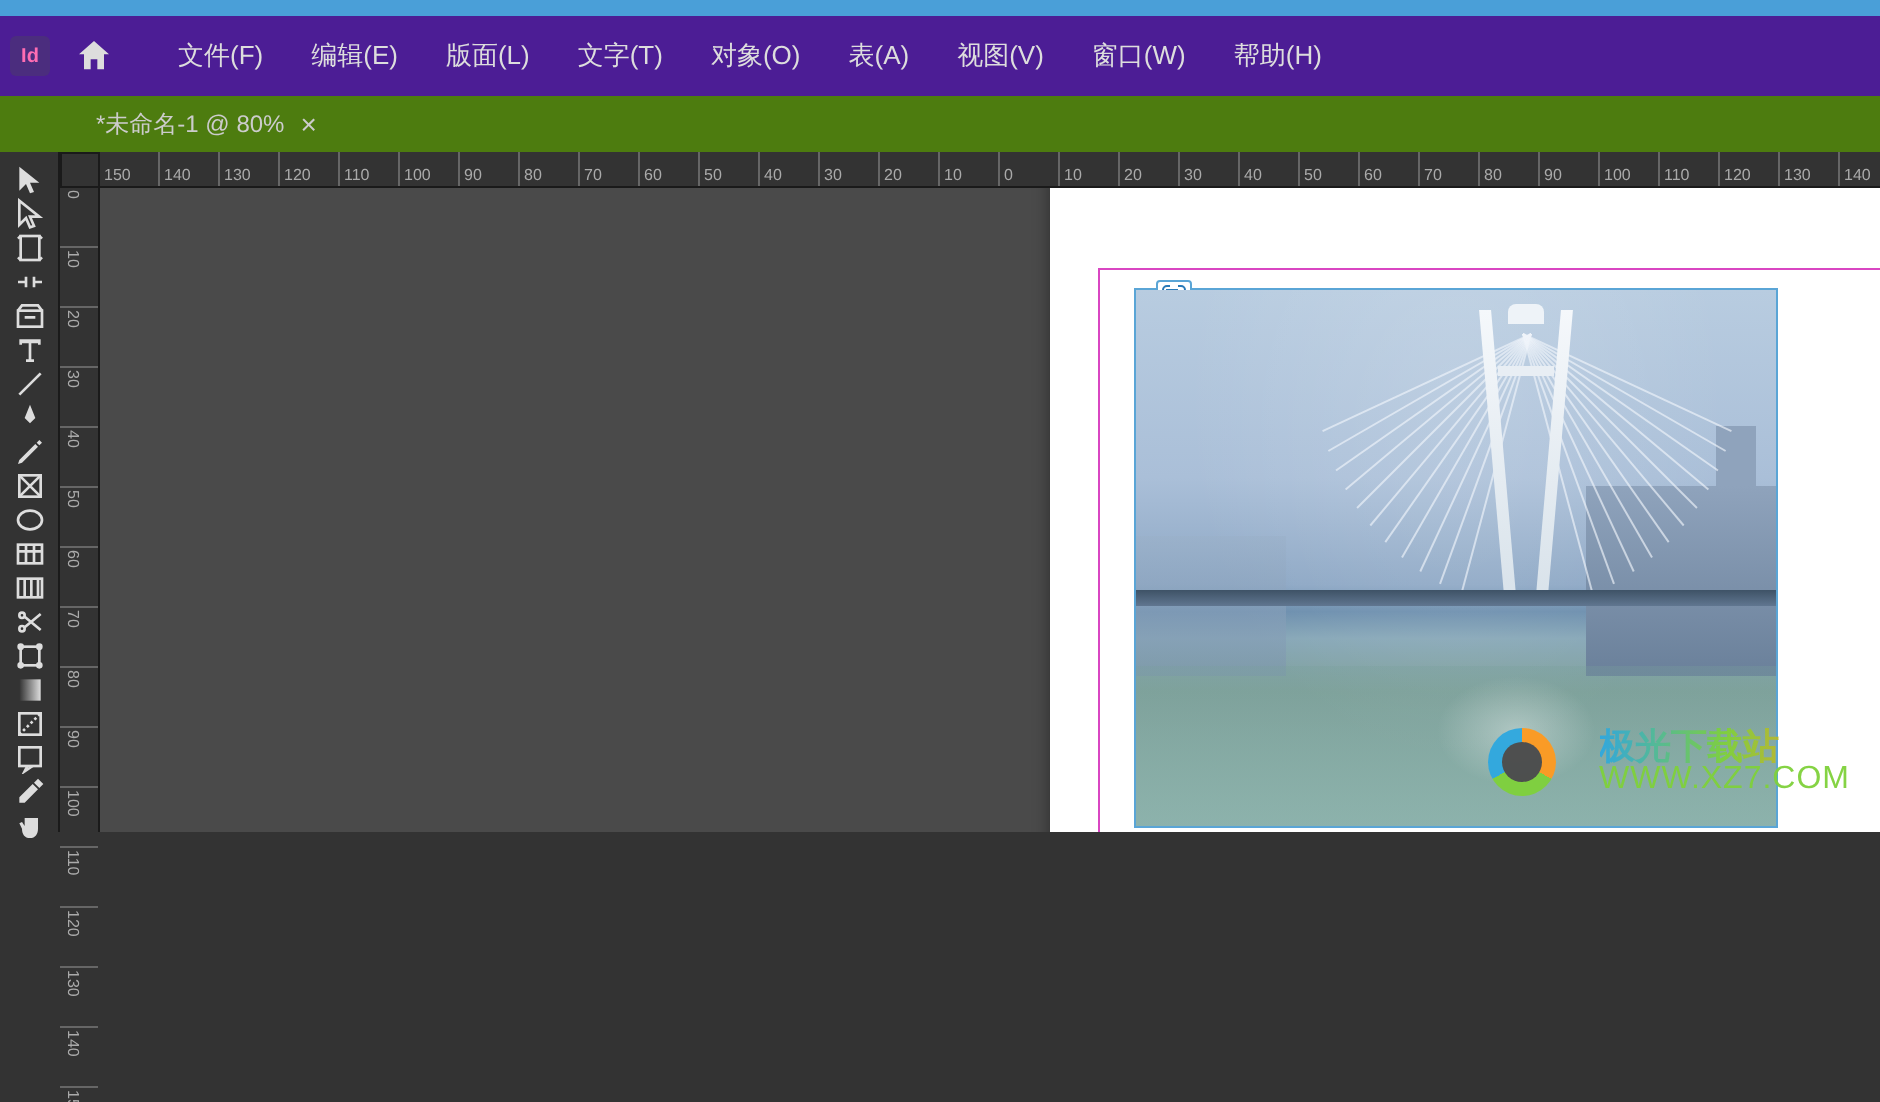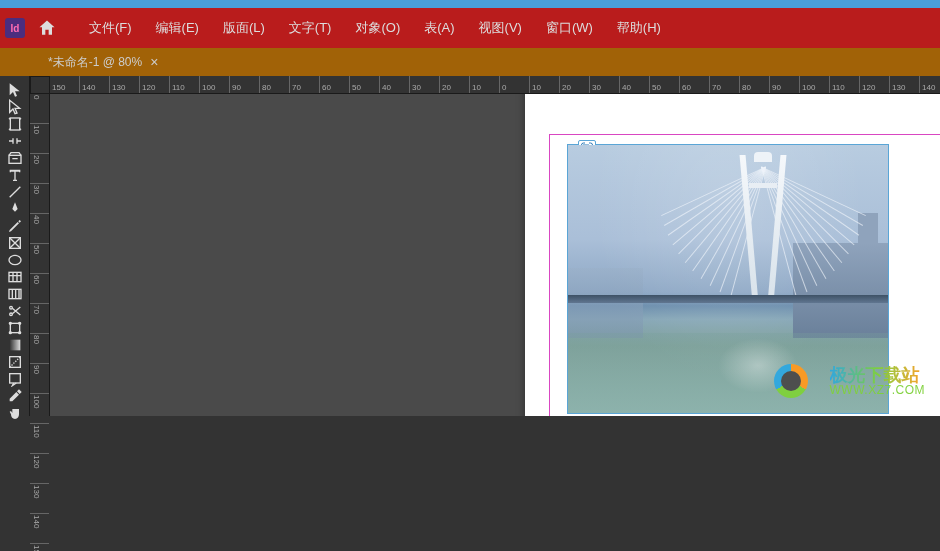--- a/index.html
+++ b/index.html
@@ -1,25 +1,25 @@
 <!DOCTYPE html>
 <html><head>
 <meta charset="utf-8">
 <style>
 * { margin: 0; padding: 0; box-sizing: border-box; font-family: "Microsoft YaHei", sans-serif; }
 body { width: 940px; height: 551px; background: #333333; overflow: hidden; position: relative; }
 
 .titlebar { height: 8px; background: #4a9fd8; }
 
-.menubar { height: 40px; background: #b91c1c; display: flex; align-items: center; padding-left: 5px; }
+.menubar { height: 40px; background: #4c1d95; display: flex; align-items: center; padding-left: 5px; }
 .app-icon { width: 20px; height: 20px; background: #4b2d7e; border-radius: 3px; display: flex; align-items: center; justify-content: center; color: #ff6db3; font-size: 10px; font-weight: bold; margin-right: 12px; }
 .home-icon { width: 20px; height: 20px; margin-right: 20px; cursor: pointer; }
 .menu-item { color: #dddddd; font-size: 13px; padding: 0 12px; cursor: pointer; }
 
-.tabbar { height: 28px; background: #a16207; display: flex; align-items: center; padding-left: 40px; }
+.tabbar { height: 28px; background: #4d7c0f; display: flex; align-items: center; padding-left: 40px; }
 .tab { display: flex; align-items: center; color: #cccccc; font-size: 12px; padding: 0 8px; height: 100%; }
 .tab-close { margin-left: 8px; font-size: 14px; cursor: pointer; }
 
 .workspace { display: flex; height: 340px; position: relative; }
 
 .toolbar { width: 30px; background: #333333; display: flex; flex-direction: column; align-items: center; padding-top: 6px; border-right: 1px solid #1a1a1a; }
 .tool { width: 24px; height: 24px; margin-bottom: 1px; display: flex; align-items: center; justify-content: center; cursor: pointer; color: #cccccc; }
 .tool svg { width: 16px; height: 16px; }
 
 .ruler-corner { position: absolute; left: 30px; top: 0; width: 20px; height: 18px; background: #333333; border: 1px solid #1a1a1a; }
@@ -56,21 +56,21 @@
 .reflection::before { content: ""; position: absolute; left: 150px; top: 5px; width: 80px; height: 55px; background: radial-gradient(ellipse, rgba(255,255,255,0.35), transparent 70%); }
 
 .text-frame { position: absolute; left: 50px; top: 380px; width: 200px; border: 6px solid transparent; border-image: repeating-linear-gradient(45deg, #e91e8c 0 4px, #fff 4px 8px) 6; padding: 4px 8px 0; }
 .text-frame-inner { font-family: "SimSun", serif; font-size: 59px; color: #0369a1; line-height: 1; }
 
 .watermark { position: absolute; right: 15px; bottom: 18px; display: flex; align-items: center; gap: 22px; opacity: 0.95; }
 .wm-swirl { width: 34px; height: 34px; border-radius: 50%; background: conic-gradient(#ff9a1f 0 120deg, #7fd13b 120deg 240deg, #2ea8e0 240deg 360deg); position: relative; }
 .wm-swirl::after { content: ""; position: absolute; inset: 7px; background: #4a4a4a; border-radius: 50%; }
 .wm-text { display: flex; flex-direction: column; line-height: 1; }
 .wm-cn { font-size: 18px; font-weight: bold; background: linear-gradient(90deg, #2ea8e0, #7fd13b, #ff9a1f); -webkit-background-clip: text; background-clip: text; color: transparent; }
-.wm-en { font-size: 12px; color: #7fd13b; letter-spacing: 0.5px; }
+.wm-en { font-size: 16px; color: #7fd13b; letter-spacing: 0.5px; }
 </style>
 </head>
 <body>
 
 <div class="titlebar"></div>
 
 <div class="menubar">
   <div class="app-icon">Id</div>
   <div class="home-icon">
     <svg viewBox="0 0 24 24" fill="#ddd">

